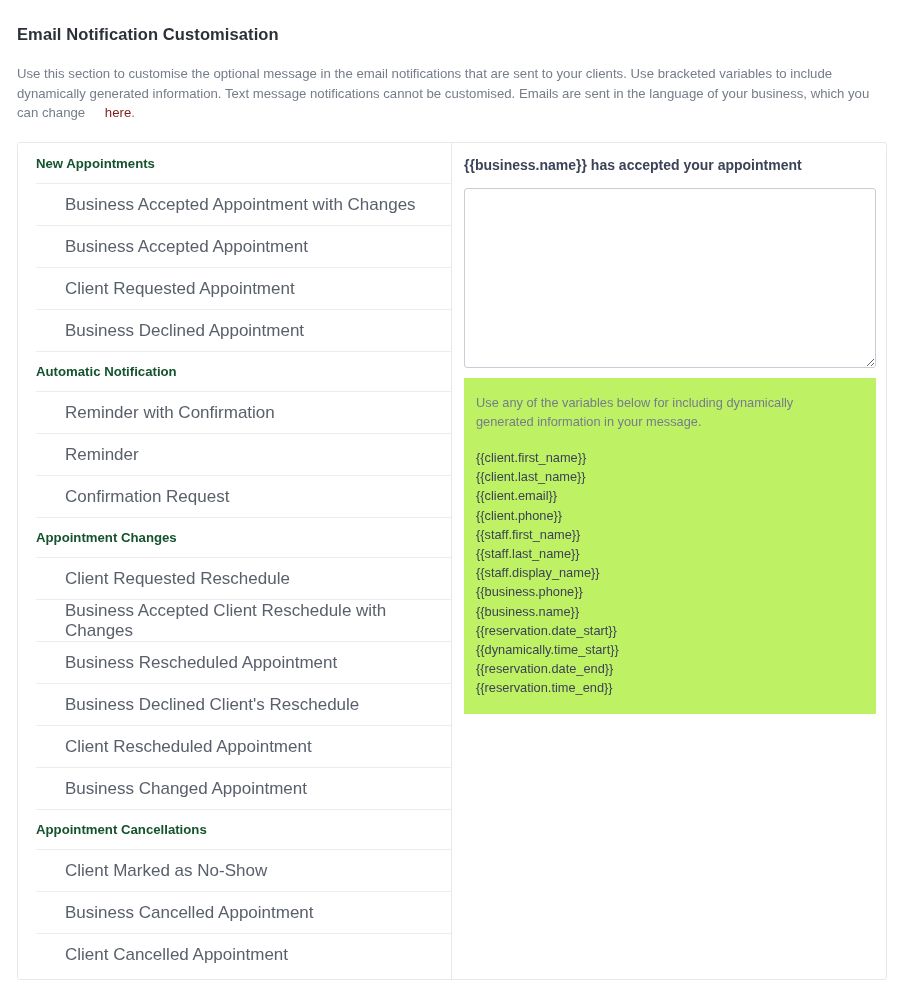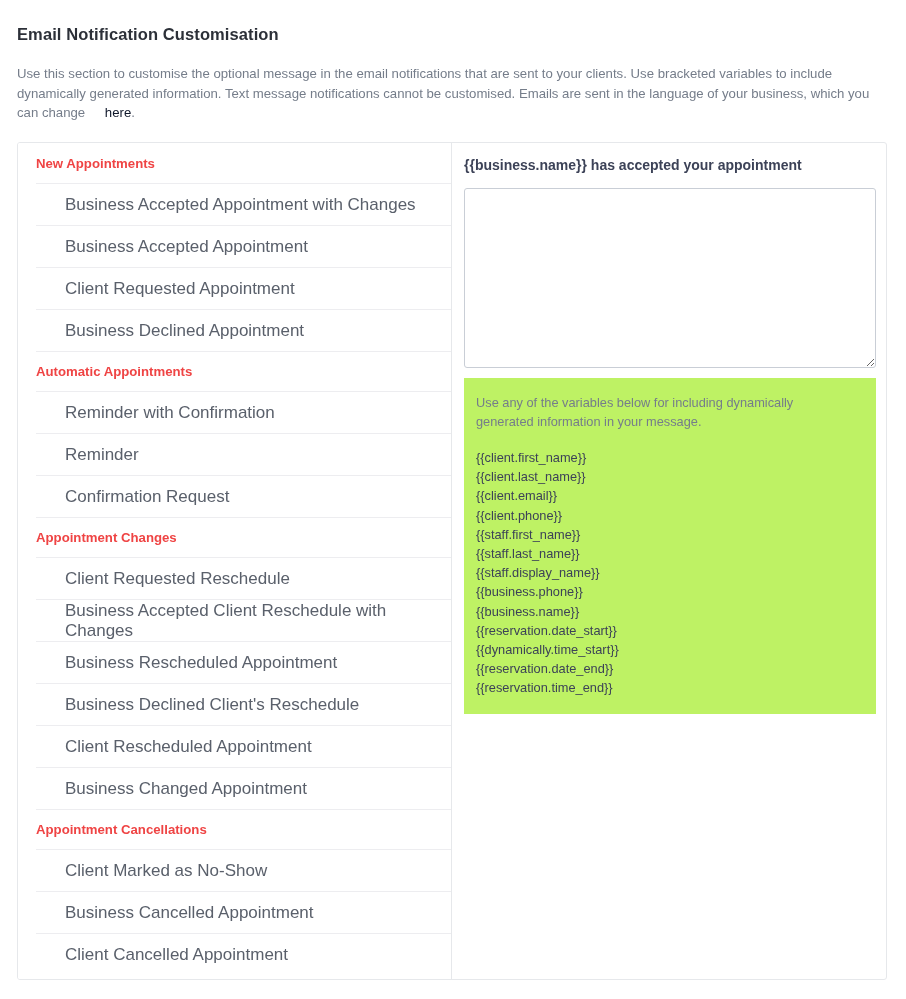--- a/index.html
+++ b/index.html
@@ -37,21 +37,21 @@
   .page-description {
     position: absolute;
     left: 17px;
     top: 51px;
     width: 862px;
     font-size: 13.2px;
     line-height: 19.5px;
     color: #757d8a;
   }
   .page-description a {
-    color: #0f172a;
+    color: #7f1d1d;
     text-decoration: none;
     padding-left: 16px;
   }
 
   
   .card {
     position: absolute;
     left: 17px;
     top: 142px;
     width: 870px;
@@ -73,21 +73,21 @@
     flex: 0 0 434px;
   }
 
   .section-header {
     height: 40px;
     display: flex;
     align-items: center;
     padding-left: 18px;
     font-size: 13.2px;
     font-weight: bold;
-    color: #ef4444;
+    color: #14532d;
     box-sizing: border-box;
   }
 
   .list-item {
     height: 42px;
     display: flex;
     align-items: center;
     padding-left: 29px;
     font-size: 17px;
     color: #5a606b;
@@ -166,21 +166,21 @@
   <p class="page-description"><span>Use this section to customise the optional message in the email notifications that are sent to your clients. Use bracketed variables to include dynamically generated information. Text message notifications cannot be customised. Emails are sent in the language of your business, which you can change </span><a href="#">here</a><span>.</span></p>
 
   <div class="card">
 
     <div class="list-col">
         <div class="section-header">New Appointments</div>
         <div class="list-item">Business Accepted Appointment with Changes</div>
         <div class="list-item">Business Accepted Appointment</div>
         <div class="list-item">Client Requested Appointment</div>
         <div class="list-item">Business Declined Appointment</div>
-        <div class="section-header with-rule">Automatic Appointments</div>
+        <div class="section-header with-rule">Automatic Notification</div>
         <div class="list-item">Reminder with Confirmation</div>
         <div class="list-item">Reminder</div>
         <div class="list-item">Confirmation Request</div>
         <div class="section-header with-rule">Appointment Changes</div>
         <div class="list-item">Client Requested Reschedule</div>
         <div class="list-item">Business Accepted Client Reschedule with Changes</div>
         <div class="list-item">Business Rescheduled Appointment</div>
         <div class="list-item">Business Declined Client's Reschedule</div>
         <div class="list-item">Client Rescheduled Appointment</div>
         <div class="list-item">Business Changed Appointment</div>

